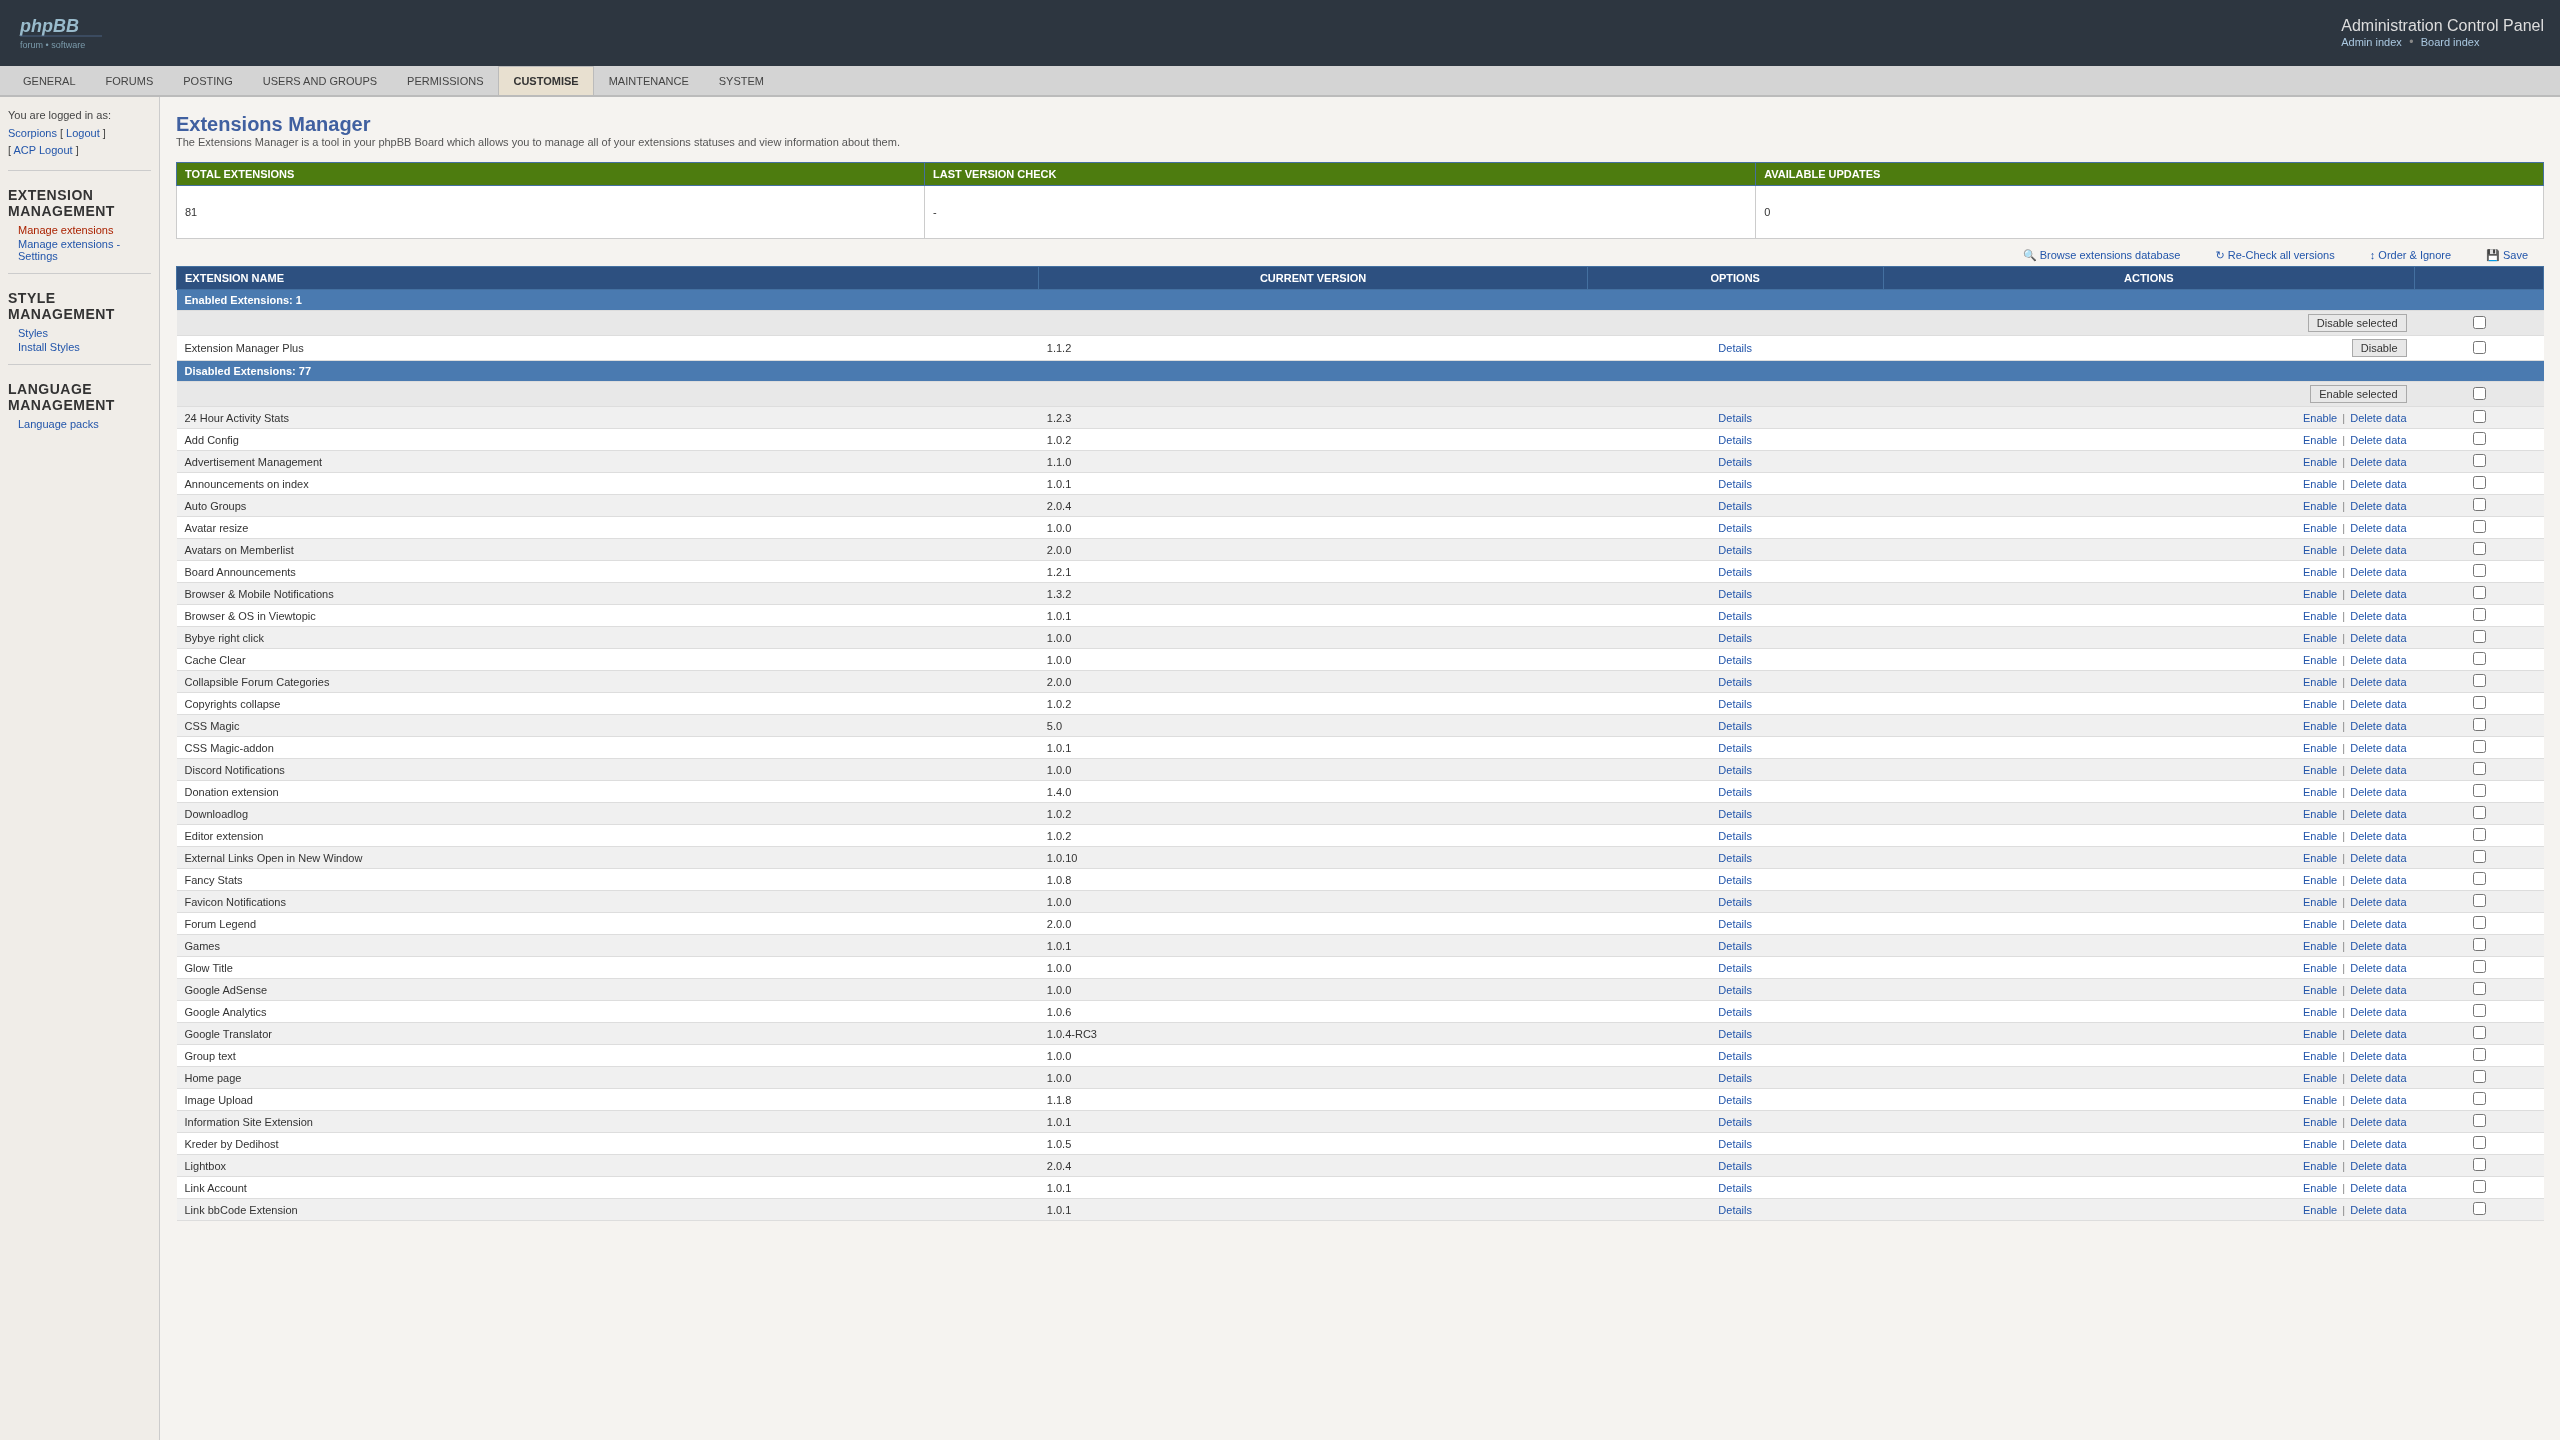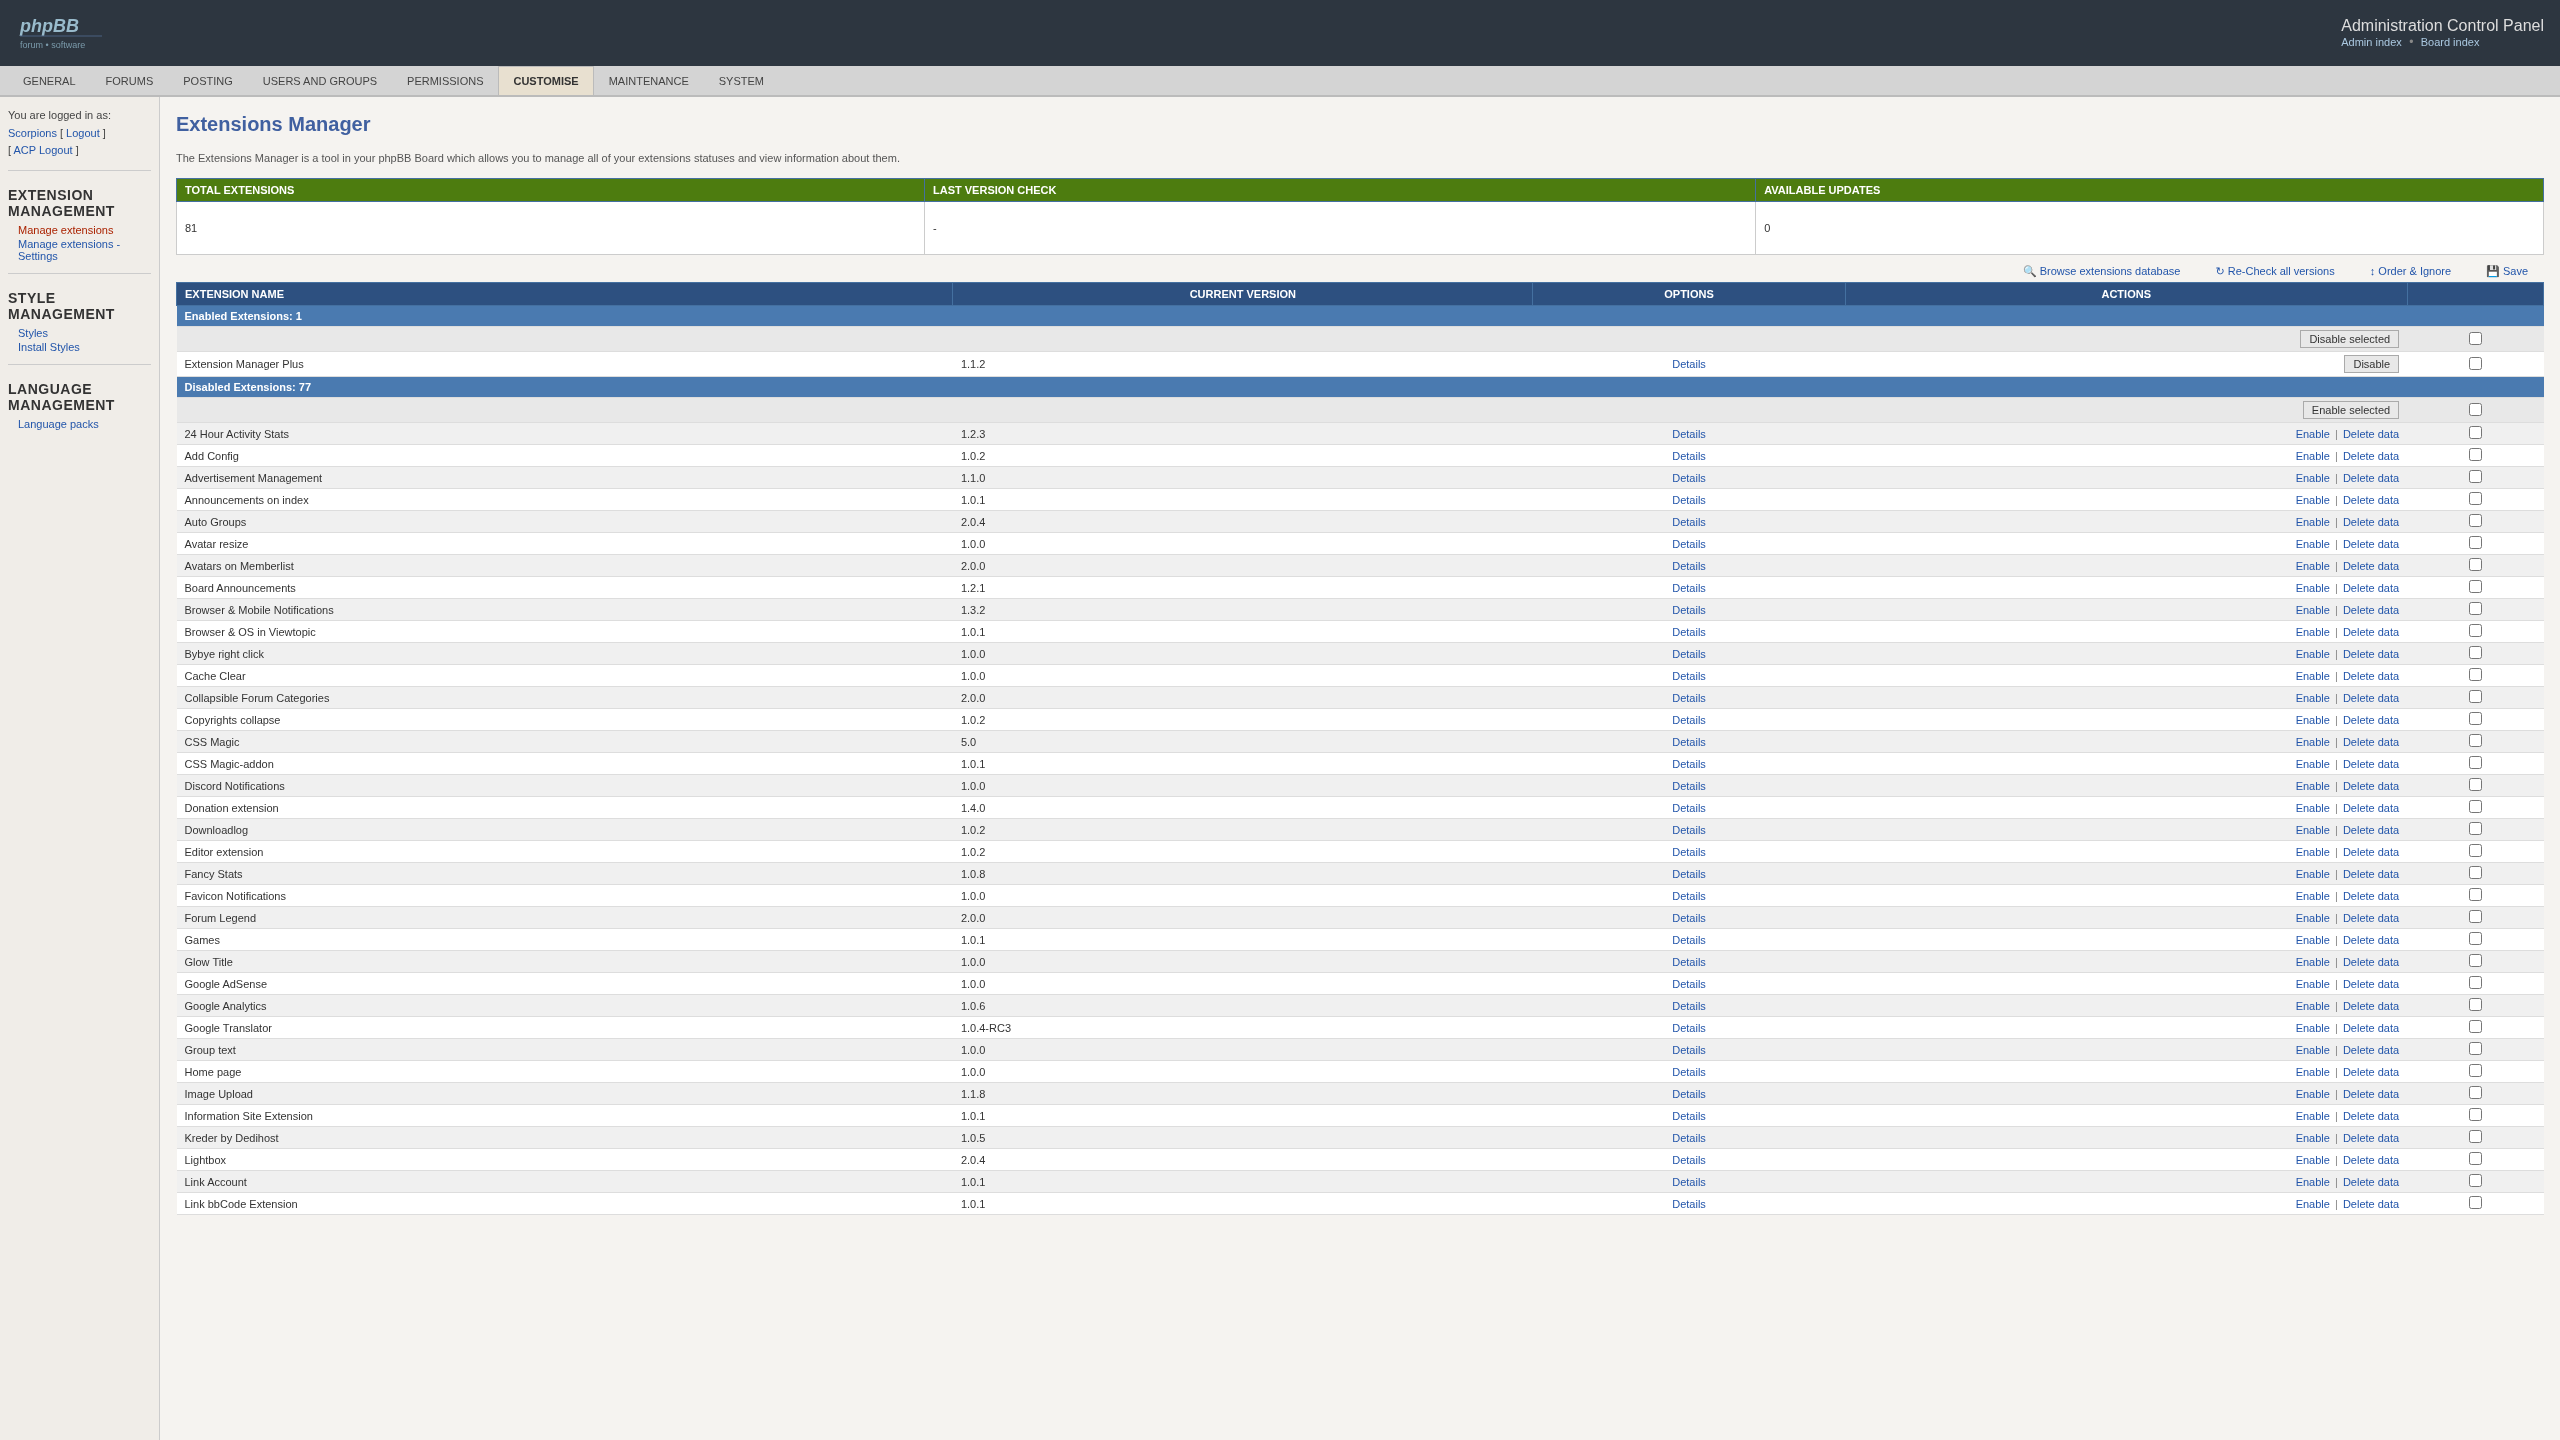--- a/index.html
+++ b/index.html
@@ -25,21 +25,21 @@
     #sidebar { width: 160px; min-width: 160px; background: #f0ede8; border-right: 1px solid #ccc; padding: 10px 8px; font-size: 11px; }
     .sidebar-user { margin-bottom: 8px; color: #444; line-height: 1.6; }
     .sidebar-user a { color: #2255aa; text-decoration: none; }
     .sidebar-section-title { font-weight: bold; color: #333; font-size: 14px; margin: 10px 0 4px 0; text-transform: uppercase; letter-spacing: 0.5px; border-top: 1px solid #ccc; padding-top: 16px; }
     .sidebar-item { display: block; color: #2255aa; text-decoration: none; padding: 1px 0 1px 10px; font-size: 11px; }
     .sidebar-item.active { color: #aa2200; }
 
     
     #main { flex: 1; padding: 16px; background: #f5f3f0; }
 
-    .page-title { font-size: 20px; color: #4060a0; margin-bottom: 16px; font-weight: bold; }
+    .page-title { font-size: 20px; color: #4060a0; margin-bottom: 0; font-weight: bold; }
     .page-desc { color: #555; font-size: 11px; margin-bottom: 14px; }
 
     
     .stats-table { width: 100%; border-collapse: collapse; margin-bottom: 10px; }
     .stats-table th { background: #4d7c0f; color: #fff; padding: 5px 8px; font-size: 11px; text-align: left; border: 1px solid #4470a0; }
     .stats-table td { background: #fff; padding: 20px 8px; font-size: 11px; border: 1px solid #ccc; }
 
     
     .toolbar { text-align: right; margin-bottom: 4px; font-size: 11px; color: #2255aa; }
     .toolbar span { margin: 0 16px; cursor: pointer; }
@@ -406,20 +406,31 @@
     <td class="version">1.0.2</td>
     <td class="options"><a class="link-blue">Details</a></td>
     <td class="actions">
       <a class="link-blue">Enable</a>
       <span class="link-sep">|</span>
       <a class="link-blue">Delete data</a>
     </td>
     <td class="checkbox-cell"><input type="checkbox" style=""></td>
   </tr>
           <tr class="data-row">
+    <td>External Links Open in New Window</td>
+    <td class="version">1.0.10</td>
+    <td class="options"><a class="link-blue">Details</a></td>
+    <td class="actions">
+      <a class="link-blue">Enable</a>
+      <span class="link-sep">|</span>
+      <a class="link-blue">Delete data</a>
+    </td>
+    <td class="checkbox-cell"><input type="checkbox" style=""></td>
+  </tr>
+          <tr class="data-row">
     <td>Fancy Stats</td>
     <td class="version">1.0.8</td>
     <td class="options"><a class="link-blue">Details</a></td>
     <td class="actions">
       <a class="link-blue">Enable</a>
       <span class="link-sep">|</span>
       <a class="link-blue">Delete data</a>
     </td>
     <td class="checkbox-cell"><input type="checkbox" style=""></td>
   </tr>

